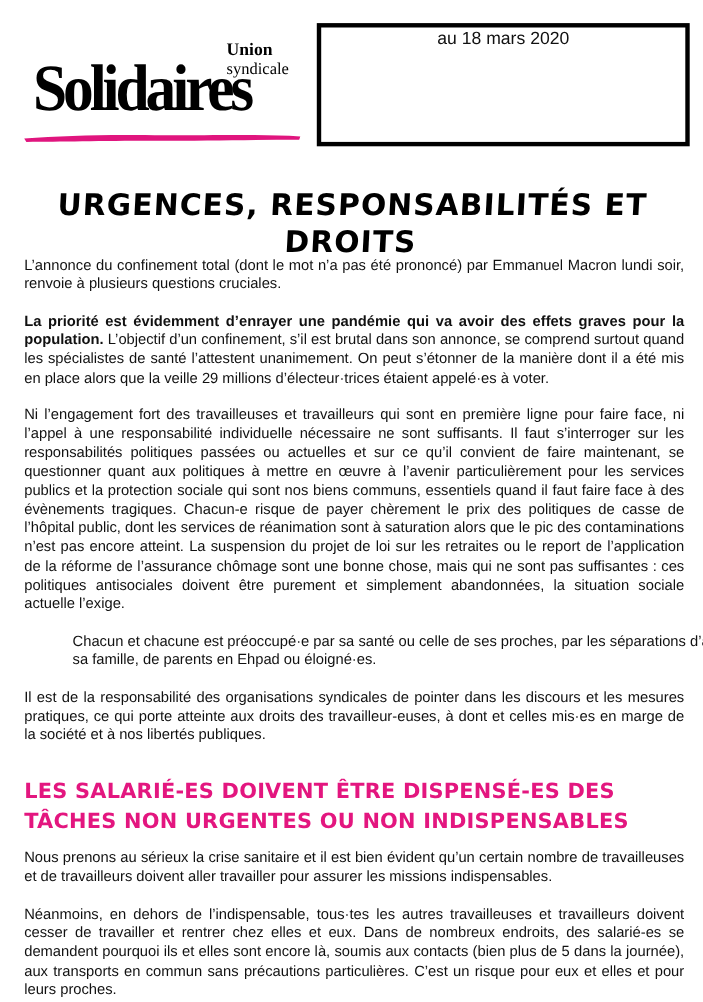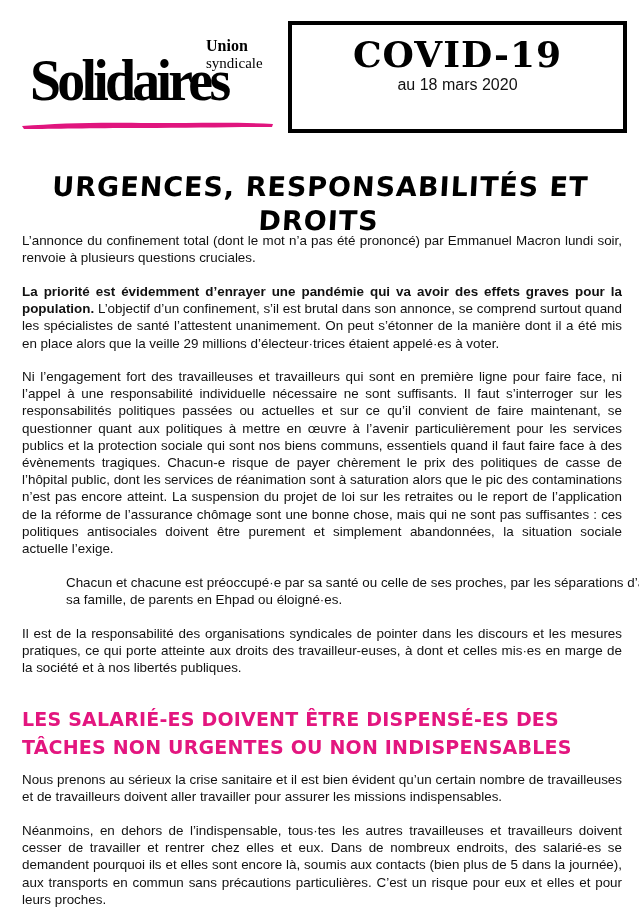--- a/index.html
+++ b/index.html
@@ -136,21 +136,20 @@
 <div class="logo">
   <div class="logo-union">Union</div>
   <div class="logo-syndicale">syndicale</div>
   <div class="logo-word">Solidaires</div>
   <svg class="logo-swoosh" viewBox="0 0 255 10" preserveAspectRatio="none">
     <path d="M2,6 C40,3 80,2 130,3 C180,3 220,2 253,4 L252,7 C210,7 170,8 120,8 C70,8 35,9 4,9 Z" fill="#e0157e"></path>
   </svg>
 </div>
 
 <div class="covid-box">
-  <div class="covid-title">COVID-19</div>
   <div class="covid-sub">au 18 mars 2020</div>
 </div>
 
 <div class="main-title">URGENCES, RESPONSABILITÉS ET DROITS</div>
 
 <p class="para" style="top:232px;">
   <span>L’annonce du confinement total (dont le mot n’a pas été prononcé) par Emmanuel Macron lundi soir, renvoie à plusieurs questions cruciales.</span>
 </p>
 
 <p class="para" style="top:283px;">

